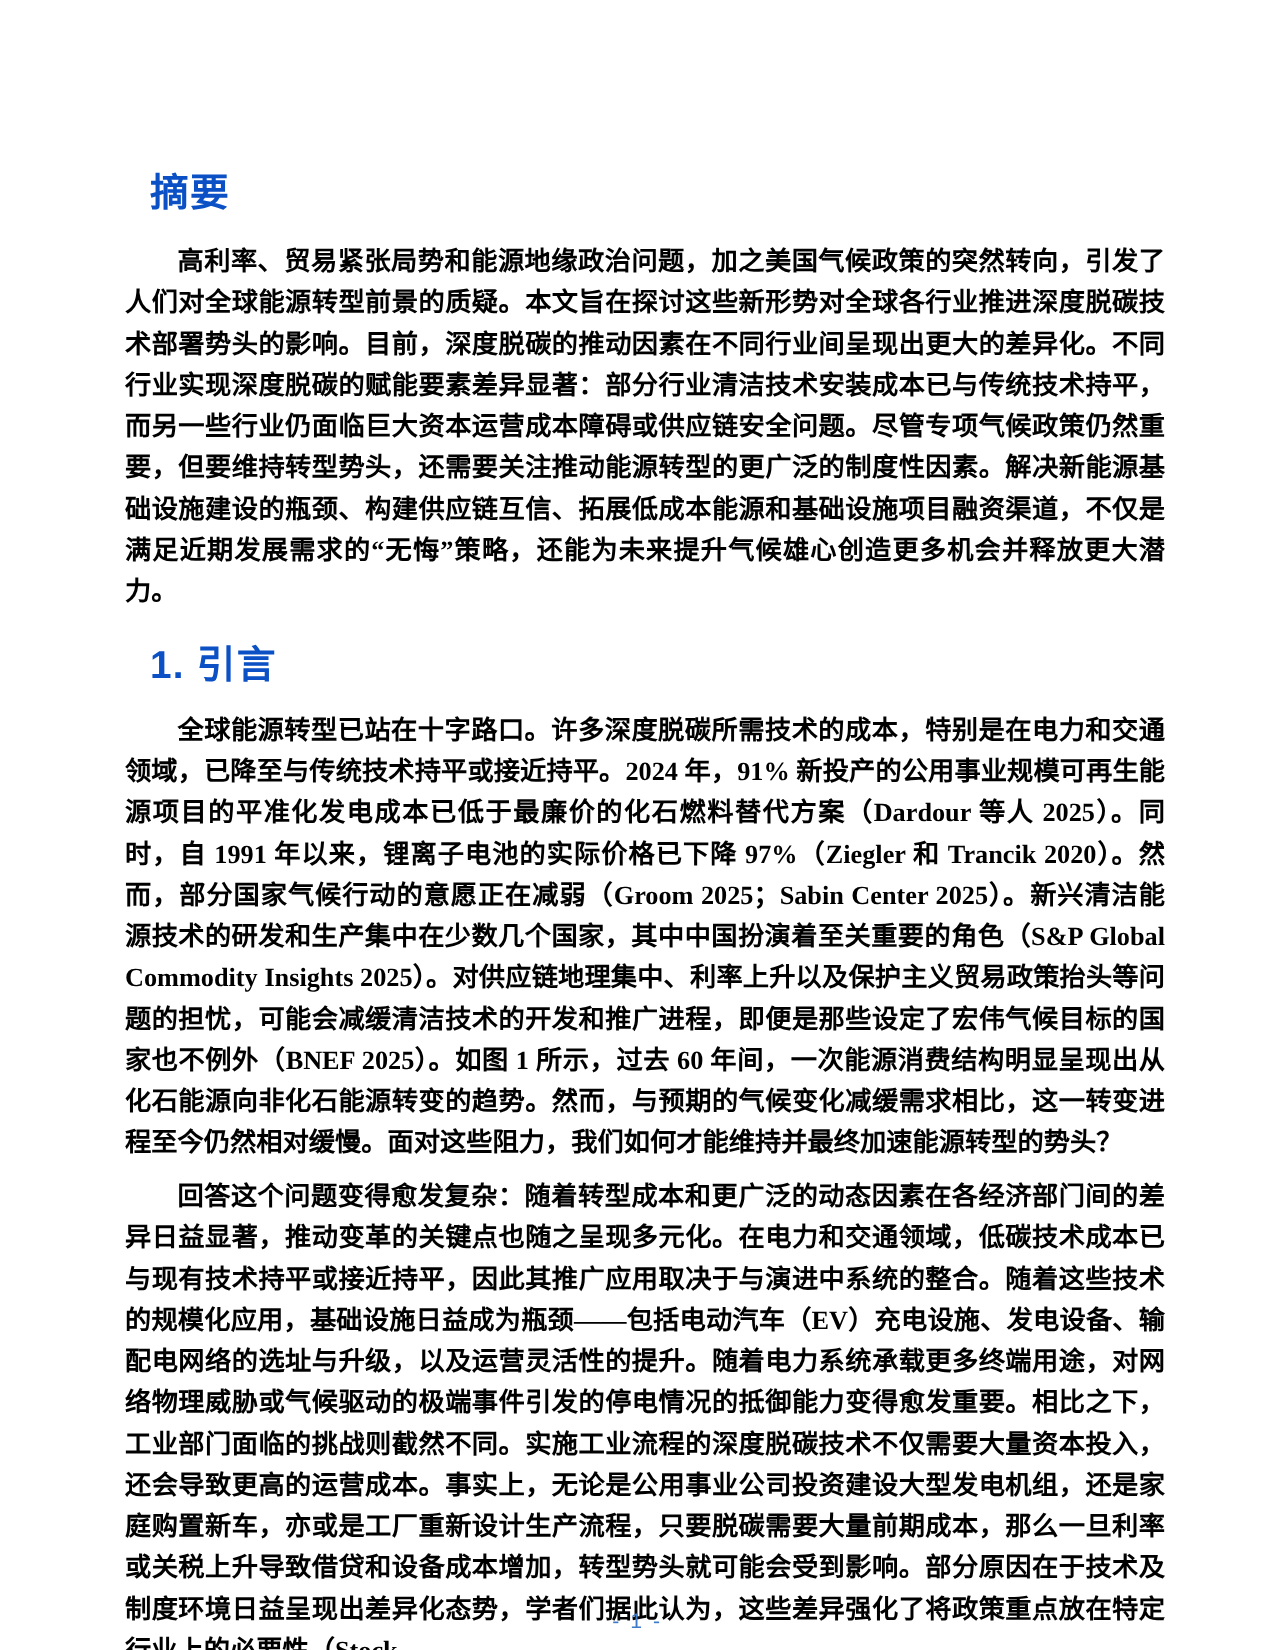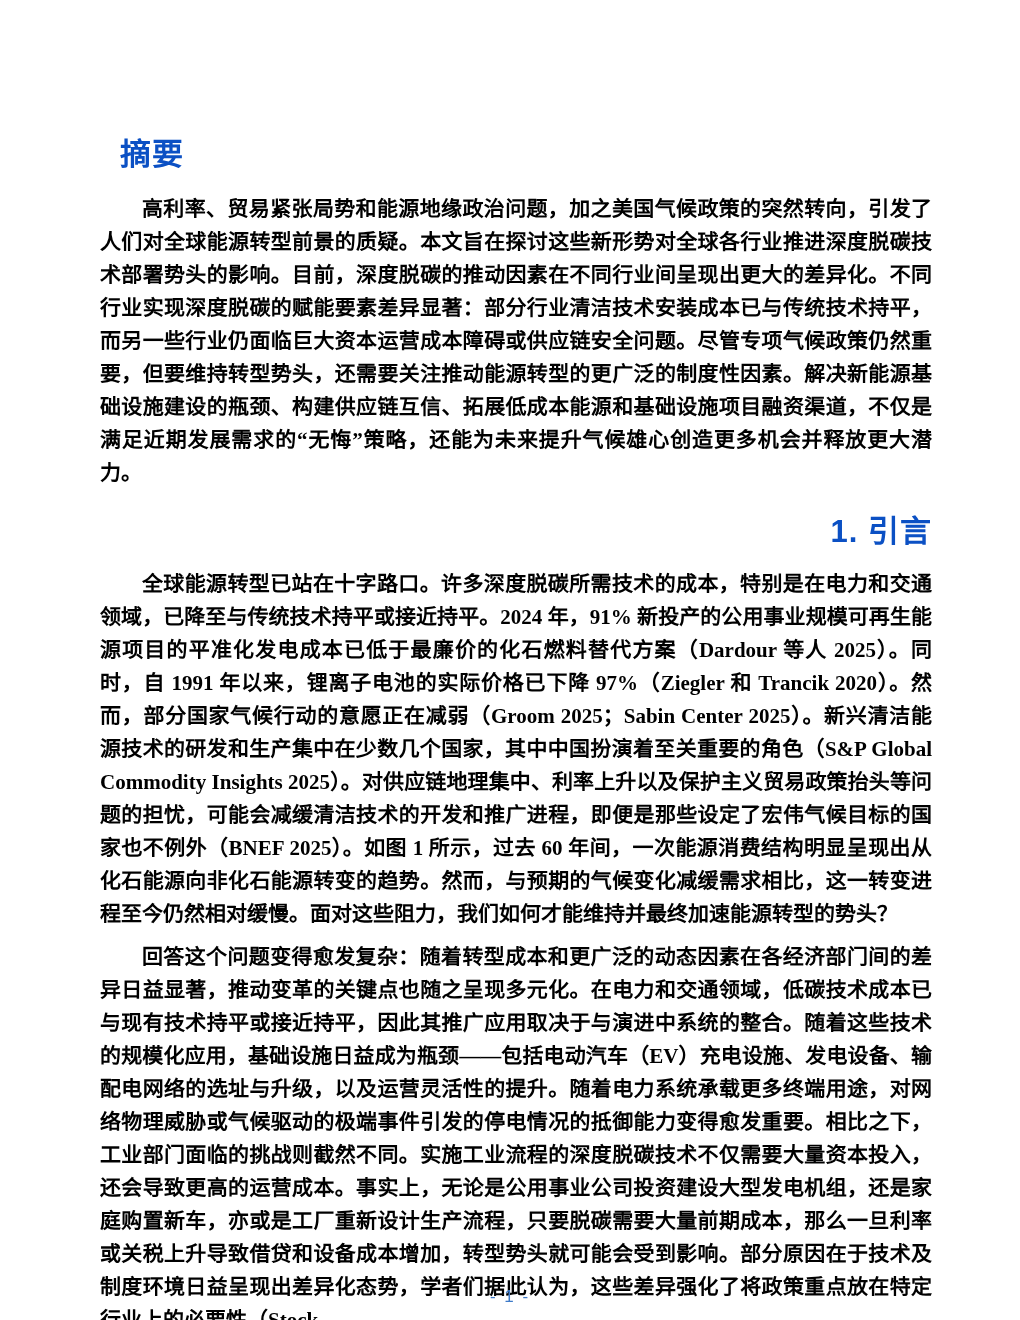--- a/index.html
+++ b/index.html
@@ -30,21 +30,20 @@
     font-weight: bold;
     font-size: 31px;
     line-height: 40px;
     color: var(--heading-blue, #0B50C4);
     margin: 0 0 18px 20px;
     letter-spacing: 1px;
   }
   .section-heading.intro {
     margin-top: 22px;
     margin-bottom: 16px;
-    text-align: right;
   }
   .body-paragraph {
     font-size: 21px;
     line-height: 33px;
     text-align: justify;
     text-justify: inter-ideograph;
     text-indent: 2em;
     margin: 0 0 10px 0;
     color: var(--body-text, #000000);
     word-break: break-word;

